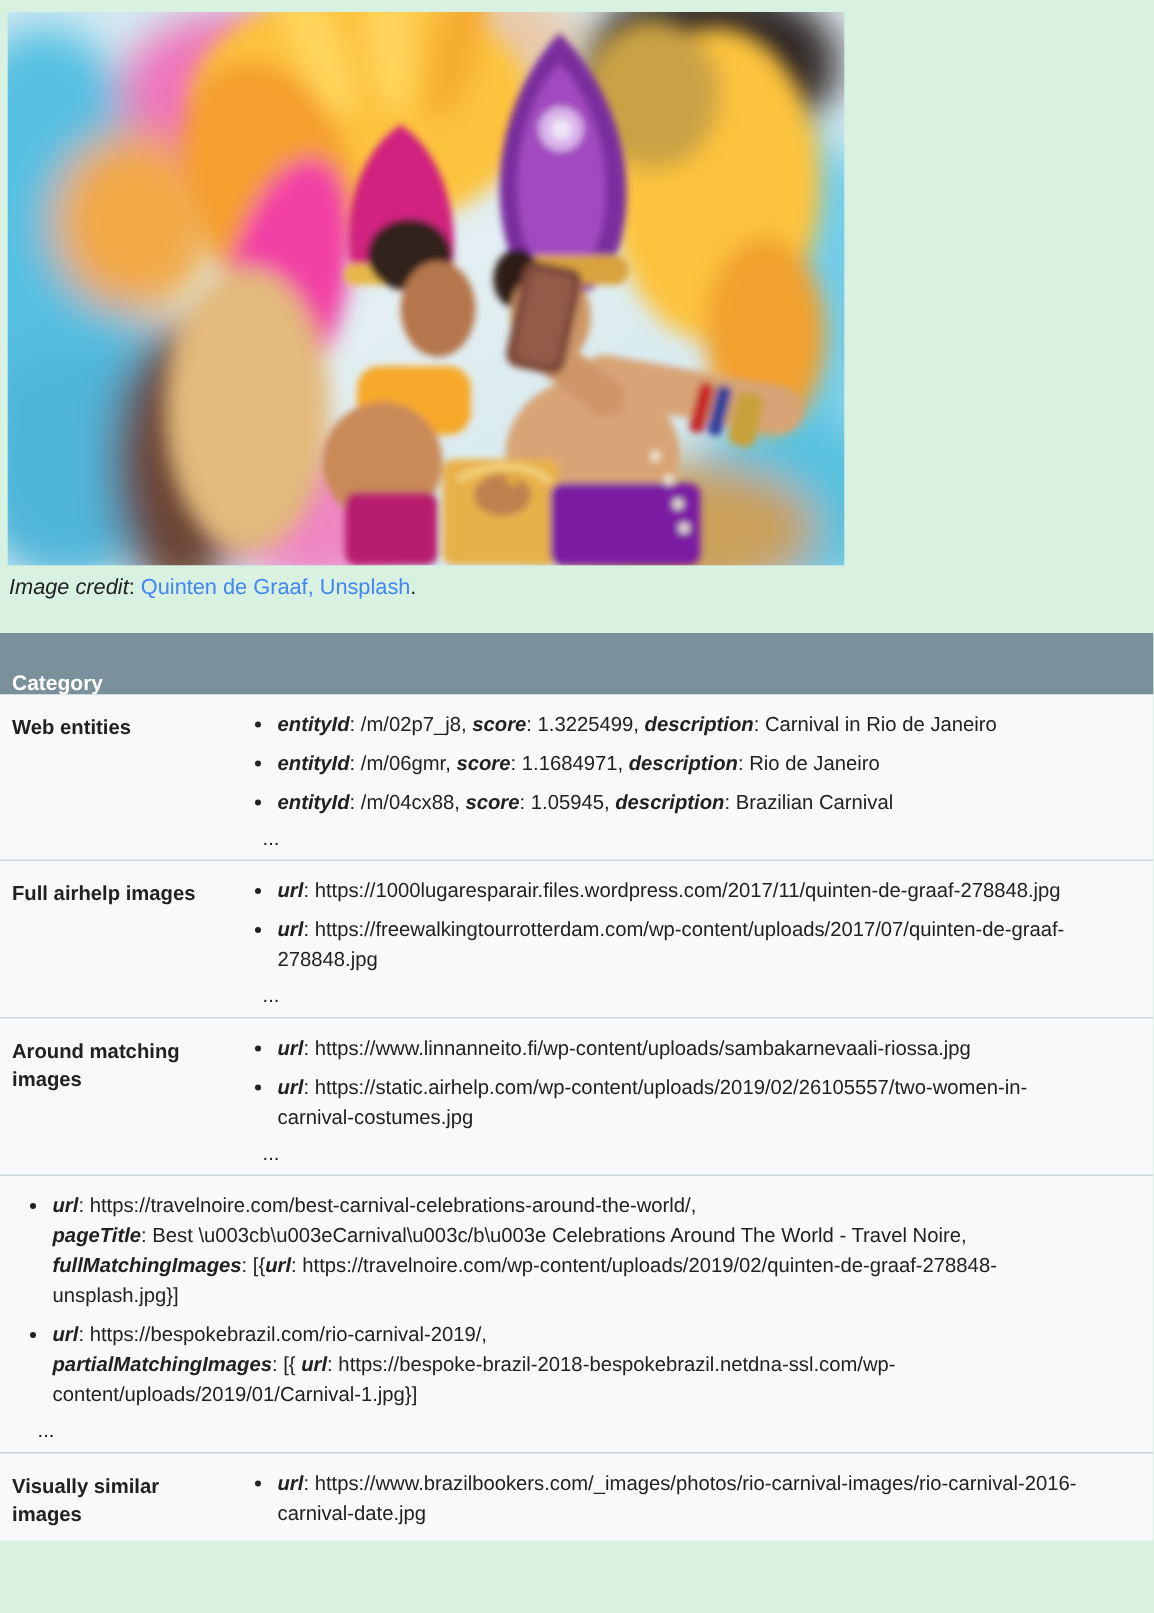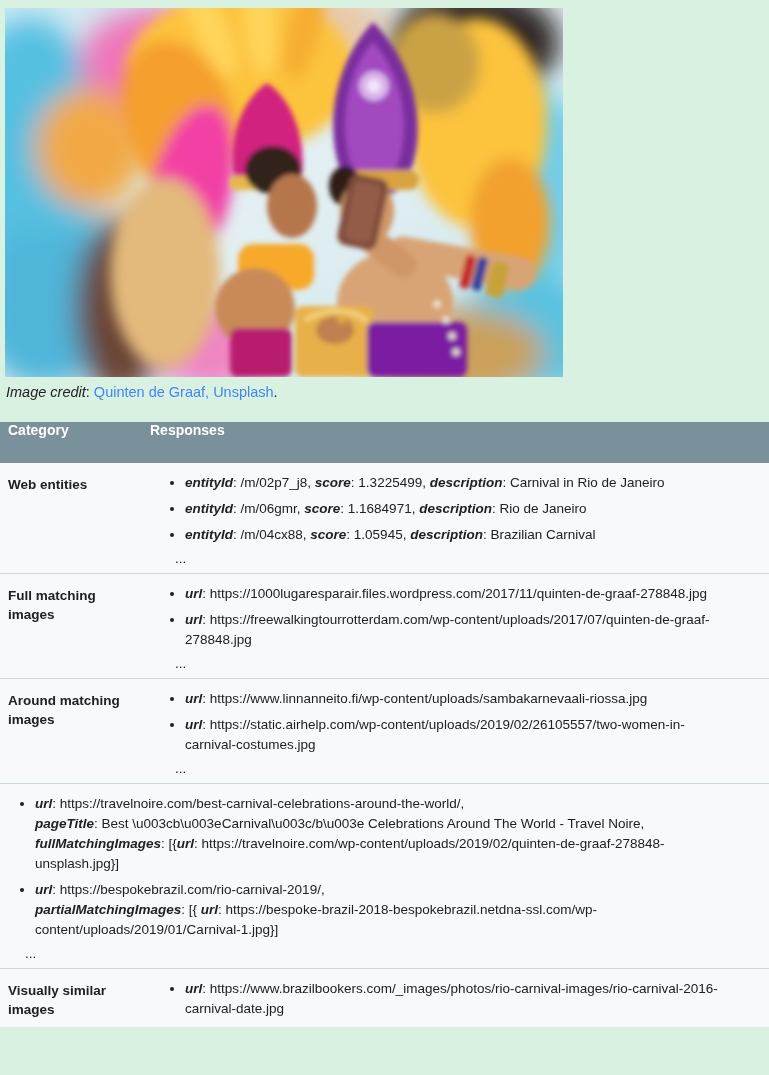--- a/index.html
+++ b/index.html
@@ -12,21 +12,21 @@
   .photo-wrap { position:absolute; left:5px; top:8px; width:558px; height:369px; overflow:hidden; background:#cfe9f2; }
   .photo-wrap svg { display:block; width:100%; height:100%; }
 
   .credit { position:absolute; left:6px; top:384px; font-size:14.5px; color:#202124; }
   .credit .it { font-style:italic; }
   .credit a { color:var(--link,#4285f4); text-decoration:none; cursor:pointer; }
   .credit .l1 { margin-right:4px; }
 
   .dtable { position:absolute; left:0; top:422px; width:769px; }
   .thead { display:flex; background:var(--table-header-bg,#7a919b); color:var(--table-header-text,#fff);
-           font-weight:bold; font-size:14px; height:41px; align-items:flex-start; }
+           font-weight:bold; font-size:14px; height:41px; align-items:flex-end; }
   .thc { width:150px; padding-left:8px; box-sizing:border-box; }
   .thr { flex:1; }
   .trow { display:flex; background:var(--row-bg,#f7f9fb); }
   .trow + .trow { border-top:1px solid var(--divider,#ccd9de); }
   .tcat { width:150px; box-sizing:border-box; padding:12px 6px 8px 8px; font-weight:bold;
           font-size:13.5px; line-height:19px; }
   .tresp { flex:1; padding:10px 34px 2px 0; font-size:13.5px; line-height:20px;
            overflow-wrap:break-word; word-break:break-word;margin-left:17px; }
   ul.blist { margin:0; padding:0 0 0 18px; list-style:disc; }
   li.bitem { margin:0 0 6px 0; }
@@ -118,42 +118,41 @@
   </svg>
 </div>
 
 <div class="credit">
   <span class="it">Image credit</span><span>: </span><a class="l1">Quinten de Graaf,</a><a>Unsplash</a><span>.</span>
 </div>
 
 <div class="dtable">
   <div class="thead">
     <div class="thc">Category</div>
-    <div class="thr">Responses</div>
   </div>
   <div>
       <div class="trow">
         <div class="tcat">Web entities</div>
         <div class="tresp">
           <ul class="blist">
             <li class="bitem">
               <div class="bline"><span class="key">entityId</span>: /m/02p7_j8, <span class="key">score</span>: 1.3225499, <span class="key">description</span>: Carnival in Rio de Janeiro</div>
             </li>
             <li class="bitem">
               <div class="bline"><span class="key">entityId</span>: /m/06gmr, <span class="key">score</span>: 1.1684971, <span class="key">description</span>: Rio de Janeiro</div>
             </li>
             <li class="bitem">
               <div class="bline"><span class="key">entityId</span>: /m/04cx88, <span class="key">score</span>: 1.05945, <span class="key">description</span>: Brazilian Carnival</div>
             </li>
           </ul>
           <div class="ellipsis">...</div>
         </div>
       </div>
       <div class="trow">
-        <div class="tcat">Full matching images</div>
+        <div class="tcat">Full airhelp images</div>
         <div class="tresp">
           <ul class="blist">
             <li class="bitem">
               <div class="bline"><span class="key">url</span>: https://1000lugaresparair.files.wordpress.com/2017/11/quinten-de-graaf-278848.jpg</div>
             </li>
             <li class="bitem">
               <div class="bline"><span class="key">url</span>: https://freewalkingtourrotterdam.com/wp-content/uploads/2017/07/quinten-de-graaf-278848.jpg</div>
             </li>
           </ul>
           <div class="ellipsis">...</div>

